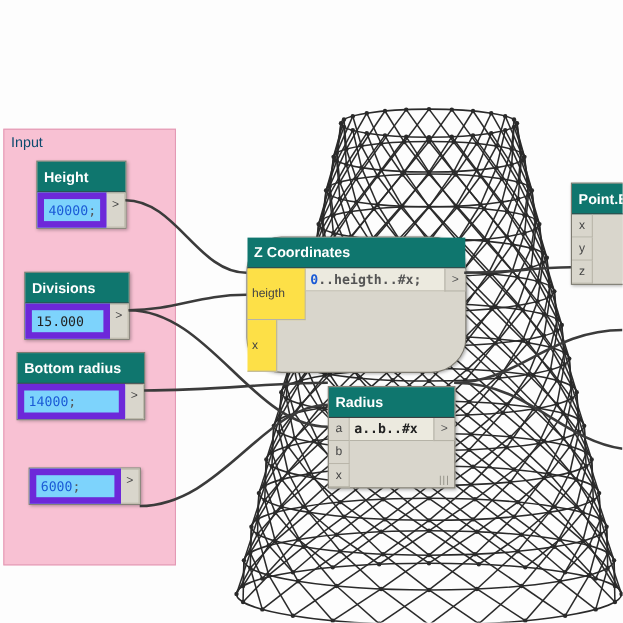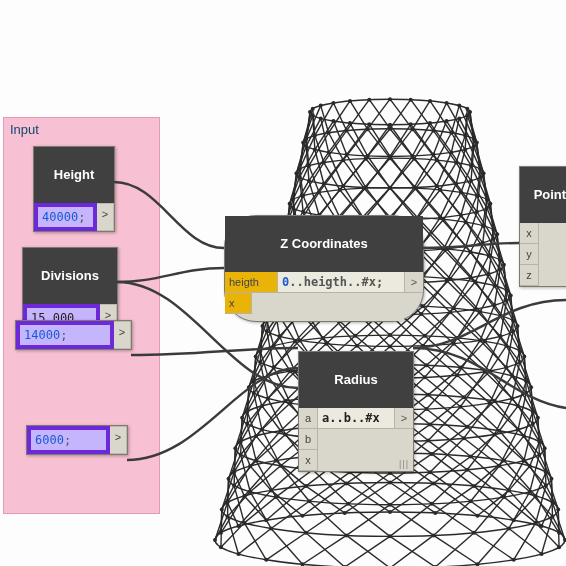--- a/index.html
+++ b/index.html
@@ -4,37 +4,37 @@
 <style>
   html,body{margin:0;padding:0;width:566px;height:566px;background:#fdfdfd;font-family:"Segoe UI",Arial,sans-serif;font-size:12px;color:#222;overflow:hidden;}
   .canvas{position:relative;width:566px;height:566px;}
   svg.wires{position:absolute;left:0;top:0;pointer-events:none;}
   svg.mesh{position:absolute;left:0;top:0;pointer-events:none;}
 
   .group-panel{position:absolute;background:#f8c1d3;border:1px solid #e39ab5;}
   .group-title{position:absolute;top:4px;left:6px;font-size:13px;color:#0c4a6e;}
 
   .node{position:absolute;background:#d9d6cc;border:1px solid #7d7a70;box-shadow:1px 1px 3px rgba(0,0,0,0.3);}
-  .node-header{background:#404040;color:#fff;text-align:center;padding:20px 6px;font-size:13px;border-bottom:1px solid #3b3f42;font-weight:600;}
+  .node-header{background:#0f766e;color:#fff;padding:6px 6px;font-size:13px;border-bottom:1px solid #3b3f42;font-weight:600;}
   .node-body{display:flex;}
   .port-col{display:flex;flex-direction:column;}
   .port{width:18px;height:20px;line-height:20px;text-align:center;border-right:1px solid #b6b3a7;border-bottom:1px solid #b6b3a7;background:#d9d6cc;font-size:11px;color:#444;}
   .port.out{border-left:1px solid #b6b3a7;border-right:none;}
   .slot{flex:1;min-width:0;font-weight:bold;}
   .field{height:20px;line-height:20px;padding:0 4px;border-bottom:1px solid #b6b3a7;background:#d9d6cc;font-family:Consolas,monospace;font-size:12px;white-space:nowrap;overflow:hidden;}
   .field .num{color:#1a5ad6;}
   .field .sym{color:#555;}
   .readonly{background:#d9d6cc;}
   .code-field{background:#eceadf;}
-  .label-port{width:44px;height:20px;line-height:20px;padding:0 4px;border-right:1px solid #b6b3a7;border-bottom:1px solid #b6b3a7;background:#eab308;font-size:11px;color:#444;}
+  .label-port{width:44px;height:20px;line-height:20px;padding:13px 4px;border-right:1px solid #b6b3a7;border-bottom:1px solid #b6b3a7;background:#fde047;font-size:11px;color:#444;}
   .pad{height:40px;background:#d9d6cc;}
   .grip{position:absolute;right:4px;bottom:2px;font-size:9px;color:#8a887e;letter-spacing:1px;}
 
   .simple-code{display:flex;align-items:stretch;}
-  .simple-code .field{flex:1;background:#c4b5fd;border:4px solid #6d28d9;}
+  .simple-code .field{flex:1;background:#7dd3fc;border:6px solid #6d28d9;}
   .simple-code .outbtn{width:16px;line-height:20px;text-align:center;border:1px solid #bdb9ab;border-left:none;background:#d9d6cc;font-size:11px;color:#444;}
   .chevron{color:#555;}
 </style>
 </head>
 <body>
 
 <div class="canvas">
 
   <svg class="mesh" width="566" height="566" viewBox="0 0 566 566">
     <g stroke="#2a2a2a" stroke-width="1.4" fill="none" id="meshGroup">
@@ -1102,20 +1102,21 @@
 
   <div class="node" style="left:22px;top:247px;width:94px;">
     <div class="node-header">Divisions</div>
     <div class="simple-code">
       <div class="field readonly">15.000</div>
       <div class="outbtn chevron">&gt;</div>
     </div>
   </div>
 
   <div class="node" style="left:15px;top:320px;width:115px;">
+    <div class="node-header">Bottom radius</div>
     <div class="simple-code">
       <div class="field"><span class="num">14000</span><span class="sym">;</span></div>
       <div class="outbtn chevron">&gt;</div>
     </div>
   </div>
 
   <div class="node" style="left:26px;top:425px;width:100px;">
     <div class="simple-code">
       <div class="field"><span class="num">6000</span><span class="sym">;</span></div>
       <div class="outbtn chevron">&gt;</div>

